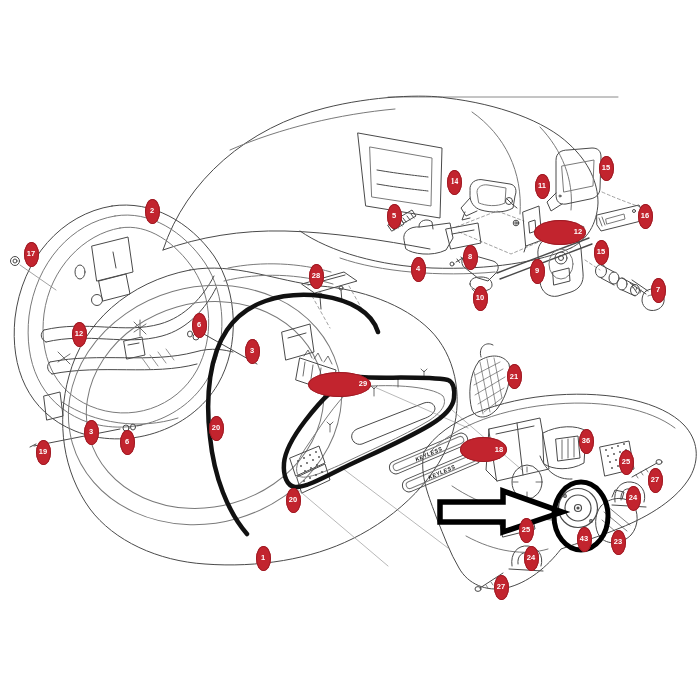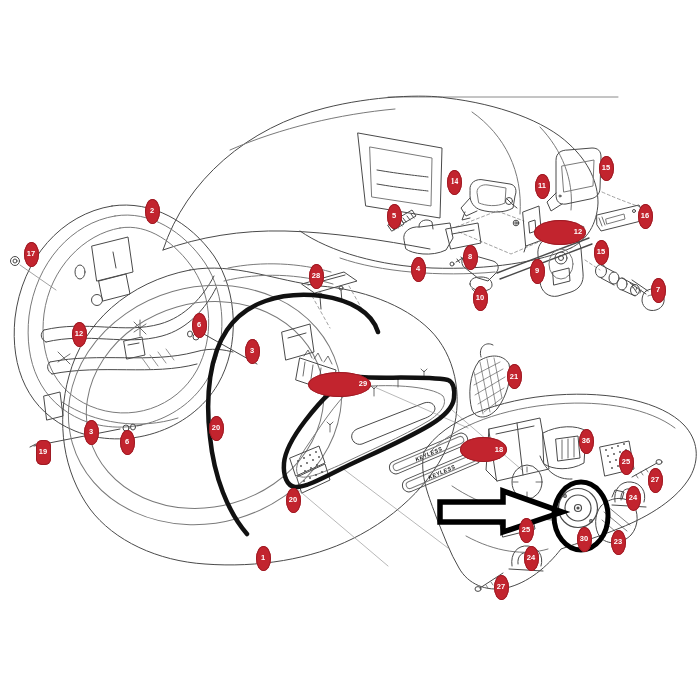--- a/index.html
+++ b/index.html
@@ -319,21 +319,21 @@
 </svg>
 
 <div class="callout-layer">
       <div class="callout" style="left: 144.5px; top: 198.5px;">2</div>
       <div class="callout" style="left: 15.5px; top: 241.5px; margin-left: 8px;">17</div>
       <div class="callout" style="left: 71.5px; top: 321.5px;">12</div>
       <div class="callout" style="left: 191.5px; top: 312.5px;">6</div>
       <div class="callout" style="left: 244.5px; top: 338.5px;">3</div>
       <div class="callout" style="left: 83.5px; top: 419.5px;">3</div>
       <div class="callout" style="left: 119.5px; top: 429.5px;">6</div>
-      <div class="callout" style="left: 35.5px; top: 439.5px; border-radius: 6px;">19</div>
+      <div class="callout" style="left: 35.5px; top: 439.5px;">19</div>
       <div class="callout" style="left: 308.5px; top: 263.5px;">28</div>
       <div class="callout" style="left: 307.5px; top: 371.5px; padding-left: 48px;">29</div>
       <div class="callout" style="left: 208.5px; top: 415.5px;">20</div>
       <div class="callout" style="left: 285.5px; top: 487.5px;">20</div>
       <div class="callout" style="left: 255.5px; top: 545.5px;">1</div>
       <div class="callout" style="left: 459.5px; top: 437px; padding-left: 32px;">18</div>
       <div class="callout" style="left: 506.5px; top: 364px;">21</div>
       <div class="callout" style="left: 447px; top: 169.5px; font-family: Liberation Serif, serif;">14</div>
       <div class="callout" style="left: 510.5px; top: 173.5px; margin-left: 24px;">11</div>
       <div class="callout" style="left: 598.5px; top: 155.5px;">15</div>
@@ -344,18 +344,18 @@
       <div class="callout" style="left: 533.5px; top: 219.5px; padding-left: 37px;">12</div>
       <div class="callout" style="left: 529.5px; top: 258.5px;">9</div>
       <div class="callout" style="left: 472.5px; top: 285.5px;">10</div>
       <div class="callout" style="left: 593.5px; top: 239.5px;">15</div>
       <div class="callout" style="left: 650.5px; top: 277.5px;">7</div>
       <div class="callout" style="left: 578.5px; top: 428.5px;">36</div>
       <div class="callout" style="left: 618.5px; top: 449.5px;">25</div>
       <div class="callout" style="left: 647.5px; top: 467.5px;">27</div>
       <div class="callout" style="left: 625.5px; top: 485.5px;">24</div>
       <div class="callout" style="left: 518.5px; top: 517.5px;">25</div>
-      <div class="callout" style="left: 576.5px; top: 526.5px;">30</div>
+      <div class="callout" style="left: 576.5px; top: 526.5px;">43</div>
       <div class="callout" style="left: 610.5px; top: 529.5px;">23</div>
       <div class="callout" style="left: 523.5px; top: 545.5px;">24</div>
       <div class="callout" style="left: 493.5px; top: 574.5px;">27</div>
     </div>
 </div>
 
 </body></html>

